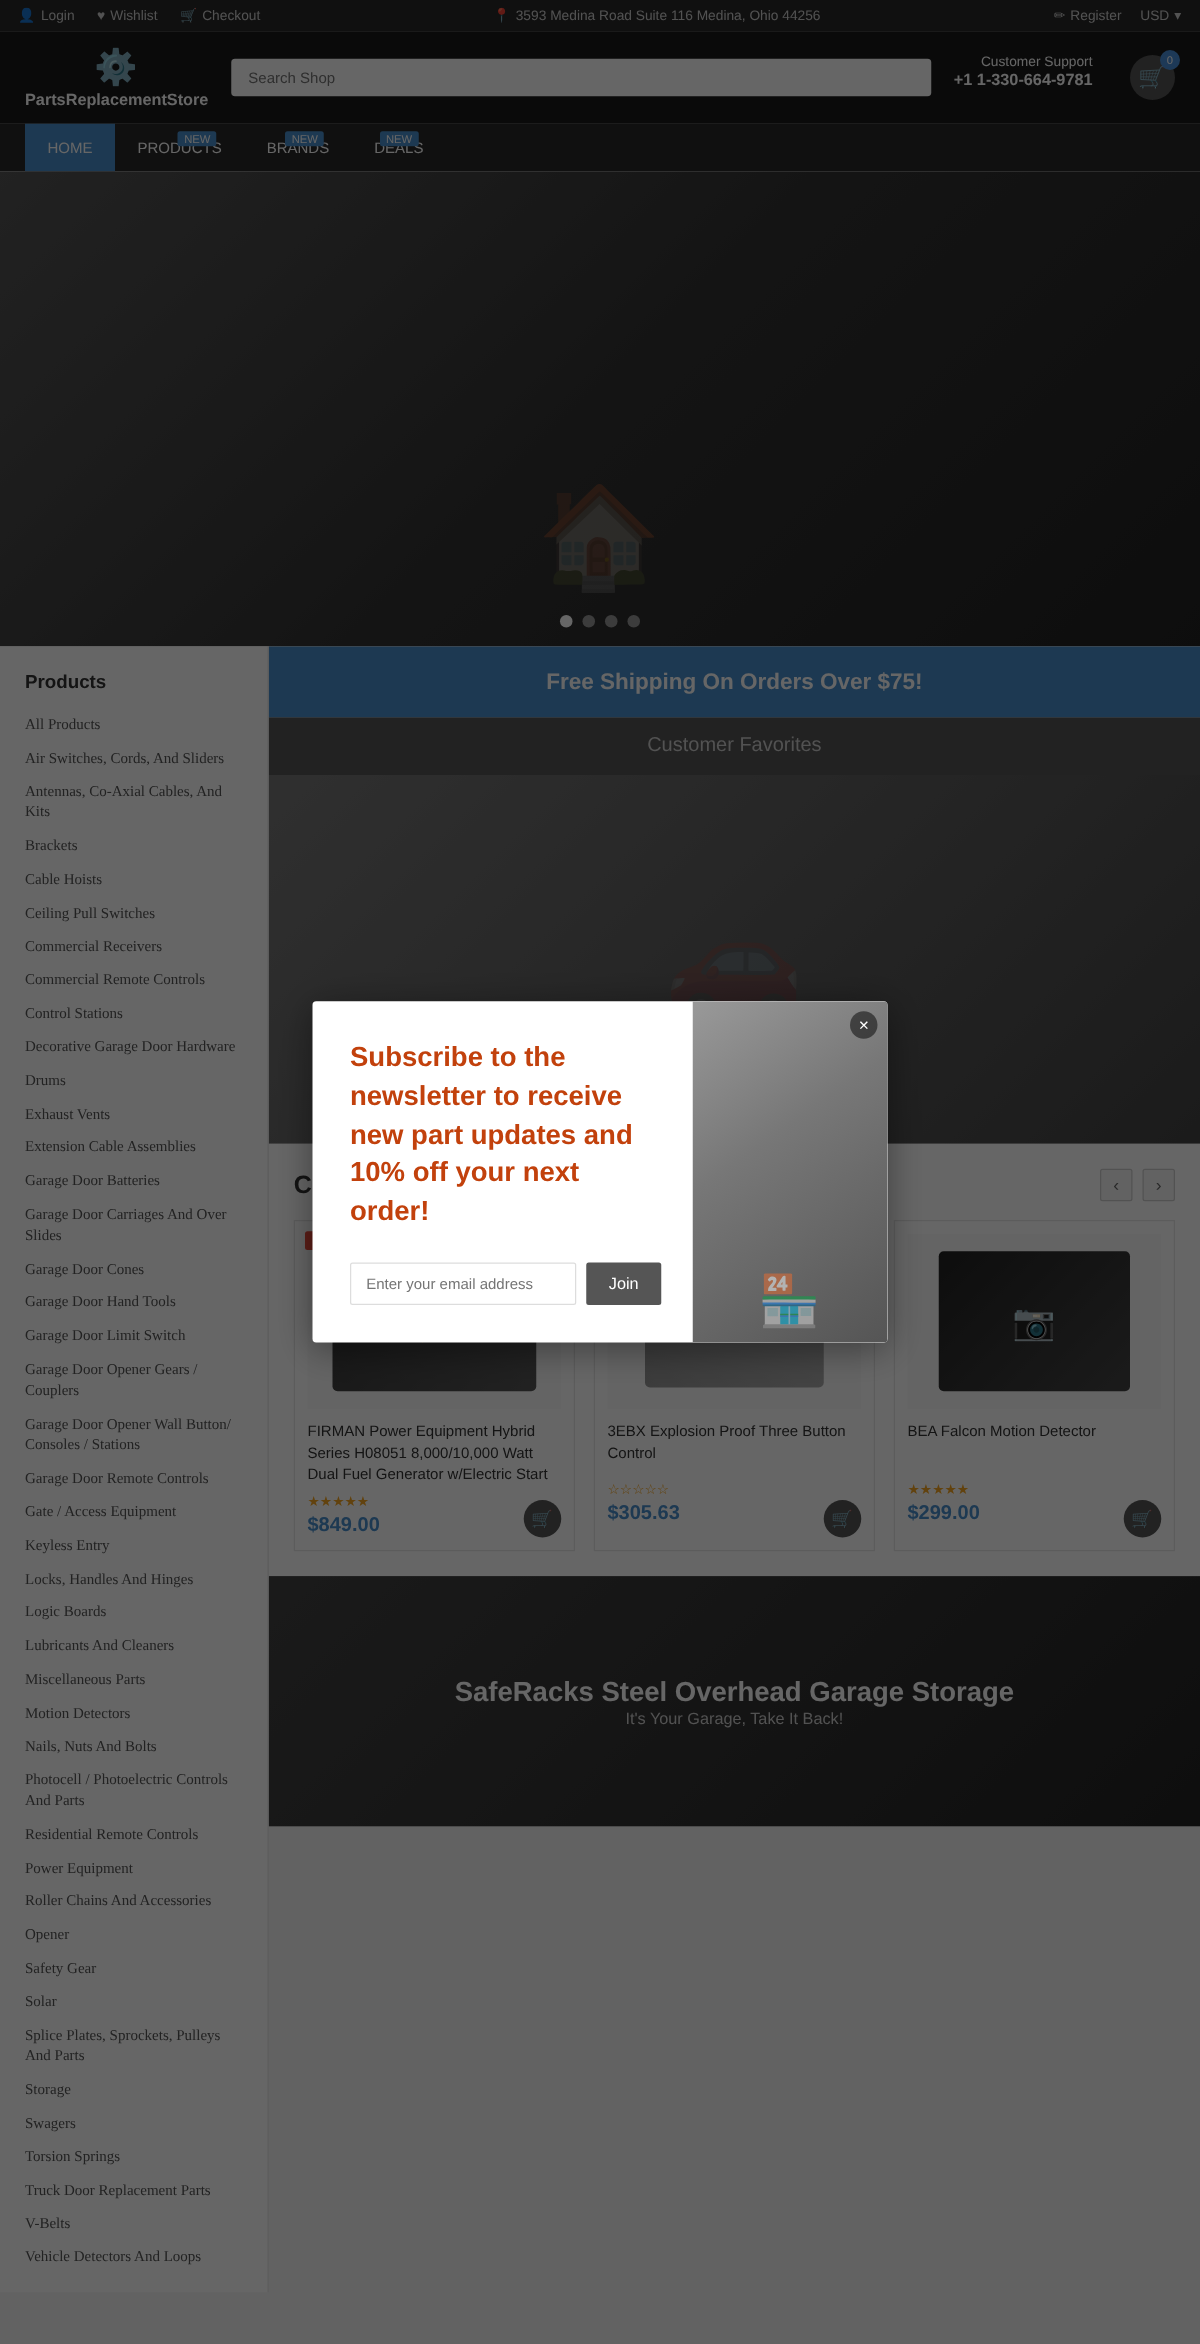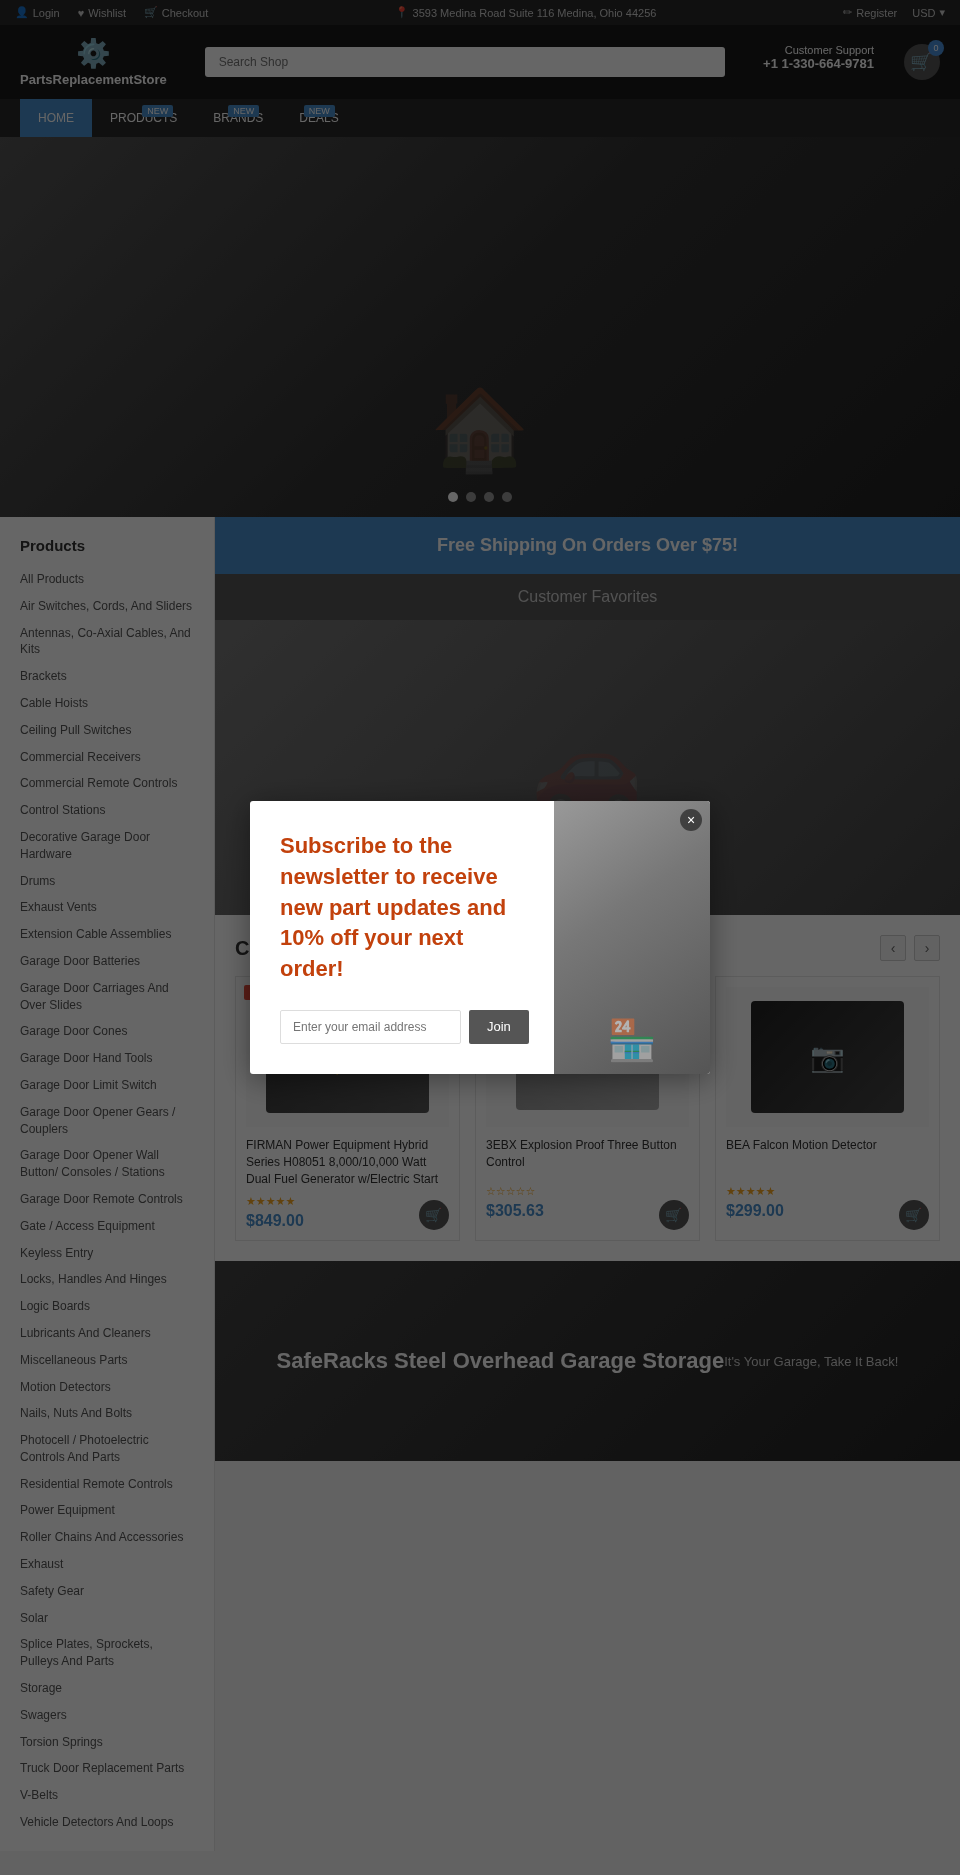--- a/index.html
+++ b/index.html
@@ -26,21 +26,21 @@
       padding: 12px 20px;
       display: flex;
       align-items: center;
       justify-content: space-between;
     }
     .logo-area { display: flex; flex-direction: column; align-items: center; }
     .logo-icon { font-size: 28px; color: #fff; }
     .logo-text { color: #fff; font-size: 13px; font-weight: bold; margin-top: 2px; }
     .search-bar {
       flex: 1;
-      margin: 0 38px;
+      margin: 0 18px;
       border-radius: 11px;
     }
     .search-bar input {
       width: 100%;
       padding: 8px 14px;
       border-radius: 3px;
       border: none;
       font-size: 12px;
       background: #fff;
     }
@@ -137,20 +137,21 @@
       padding: 5px 20px 12px 20px;
     }
     .sidebar-item {
       display: block;
       padding: 5px 20px;
       color: #555;
       font-size: 12px;
       text-decoration: none;
       cursor: pointer;
       line-height: 1.4;
+      font-family: Liberation Serif, serif;
     }
 
     
     .content-area {
       flex: 1;
       overflow: hidden;
     }
 
     
     .free-shipping-banner {
@@ -289,21 +290,21 @@
       cursor: pointer;
       display: flex; align-items: center; justify-content: center;
       font-size: 14px;
     }
 
     
     .saferacks-banner {
       background: #333;
       height: 200px;
       display: flex; align-items: center; justify-content: center;
-      flex-direction: row;
+      flex-direction: column;
       text-align: left;
       color: #fff;
       position: relative;
       overflow: hidden;
     }
     .saferacks-banner-title {
       font-size: 22px;
       font-weight: bold;
       color: #fff;
       z-index: 1;
@@ -517,21 +518,21 @@
     <a class="sidebar-item">Locks, Handles And Hinges</a>
     <a class="sidebar-item">Logic Boards</a>
     <a class="sidebar-item">Lubricants And Cleaners</a>
     <a class="sidebar-item">Miscellaneous Parts</a>
     <a class="sidebar-item">Motion Detectors</a>
     <a class="sidebar-item">Nails, Nuts And Bolts</a>
     <a class="sidebar-item">Photocell / Photoelectric Controls And Parts</a>
     <a class="sidebar-item">Residential Remote Controls</a>
     <a class="sidebar-item">Power Equipment</a>
     <a class="sidebar-item">Roller Chains And Accessories</a>
-    <a class="sidebar-item">Exhaust</a>
+    <a class="sidebar-item">Opener</a>
     <a class="sidebar-item">Safety Gear</a>
     <a class="sidebar-item">Solar</a>
     <a class="sidebar-item">Splice Plates, Sprockets, Pulleys And Parts</a>
     <a class="sidebar-item">Storage</a>
     <a class="sidebar-item">Swagers</a>
     <a class="sidebar-item">Torsion Springs</a>
     <a class="sidebar-item">Truck Door Replacement Parts</a>
     <a class="sidebar-item">V-Belts</a>
     <a class="sidebar-item">Vehicle Detectors And Loops</a>
 

